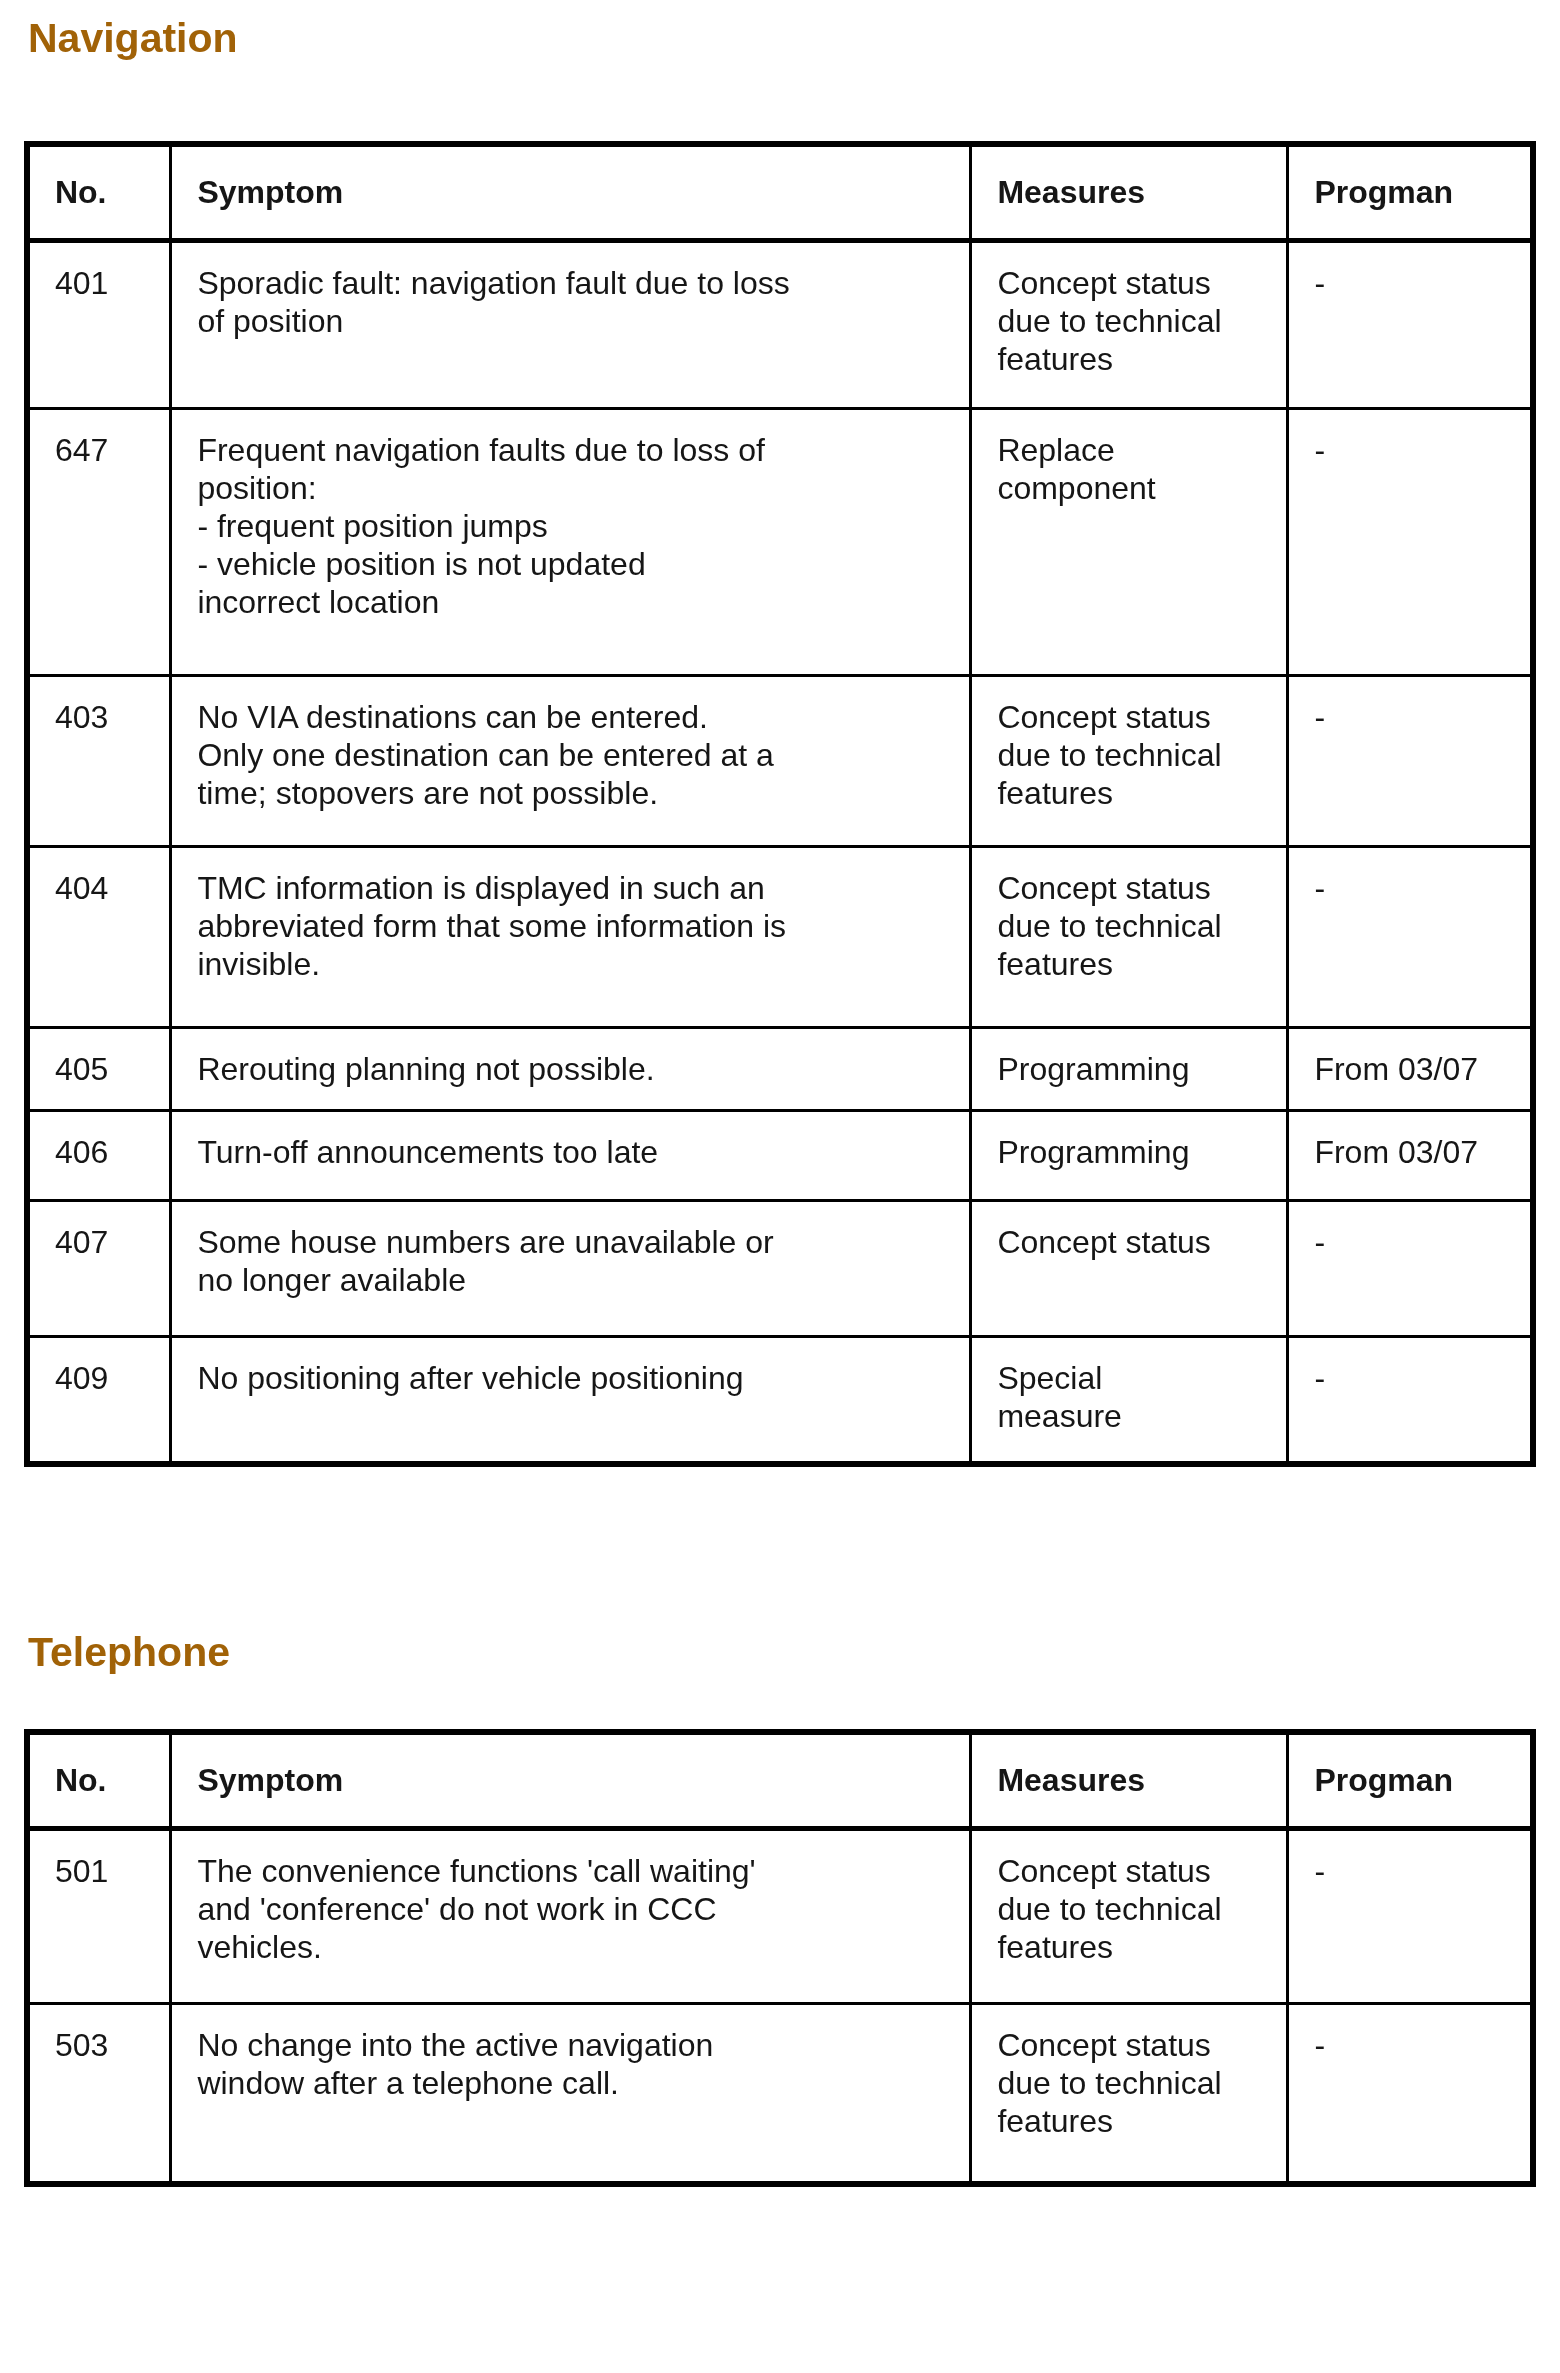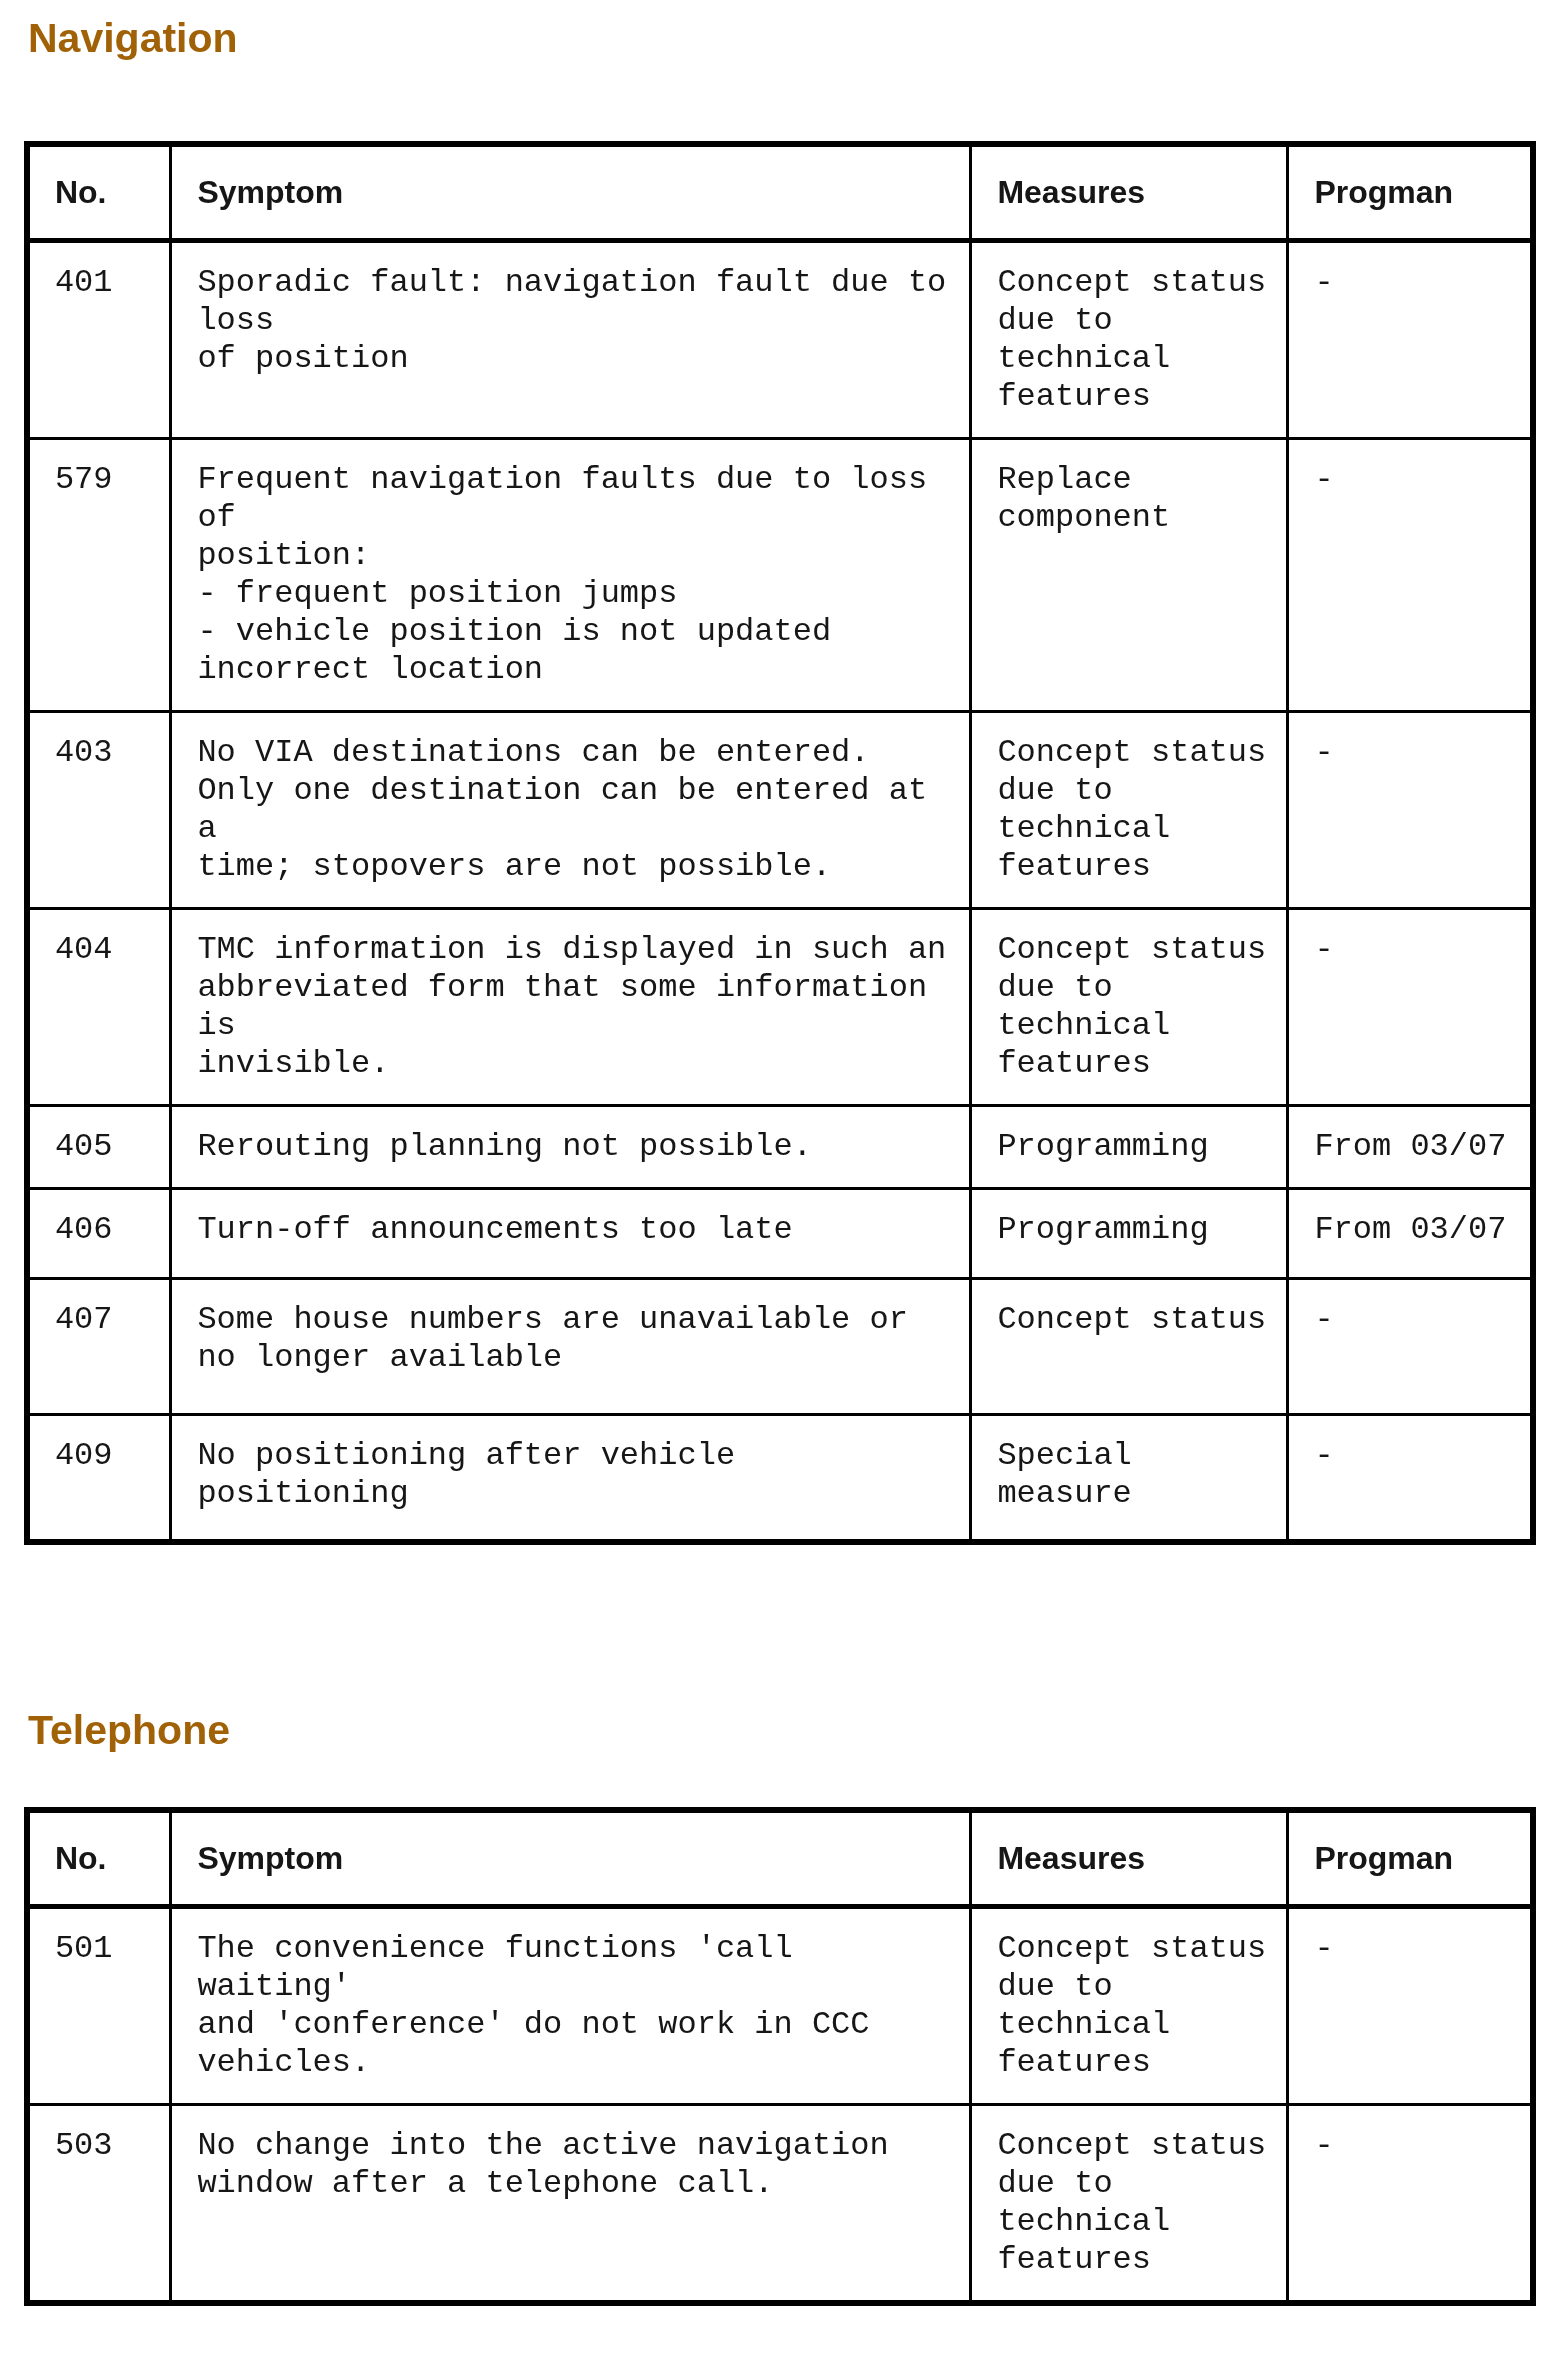--- a/index.html
+++ b/index.html
@@ -51,21 +51,21 @@
     white-space: pre-line;
     overflow: hidden;
   }
   .fault-table th {
     font-weight: 700;
     vertical-align: middle;
     padding-top: 0;
     padding-bottom: 0;
     border-bottom: 5.6px solid #000000;
   }
-  .fault-table td { vertical-align: top; font-family: Liberation Mono, monospace; }
+  .fault-table td { vertical-align: top; }
   .fault-table thead tr { height: 96px; }
 
   
   #table-navigation tbody tr:nth-child(1) { height: 168px; }
   #table-navigation tbody tr:nth-child(2) { height: 267px; }
   #table-navigation tbody tr:nth-child(3) { height: 171px; }
   #table-navigation tbody tr:nth-child(4) { height: 181px; }
   #table-navigation tbody tr:nth-child(5) { height: 81px; margin-top: 36px;  }
   #table-navigation tbody tr:nth-child(6) { height: 90px;  }
   #table-navigation tbody tr:nth-child(7) { height: 136px; }
@@ -102,21 +102,21 @@
           <tr>
             <td class="col-no">401</td>
             <td class="col-symptom">Sporadic fault: navigation fault due to loss
 of position</td>
             <td class="col-measures">Concept status
 due to technical
 features</td>
             <td class="col-progman">-</td>
           </tr>
           <tr>
-            <td class="col-no">579</td>
+            <td class="col-no">647</td>
             <td class="col-symptom">Frequent navigation faults due to loss of
 position:
 - frequent position jumps
 - vehicle position is not updated
 incorrect location</td>
             <td class="col-measures">Replace
 component</td>
             <td class="col-progman">-</td>
           </tr>
           <tr>

